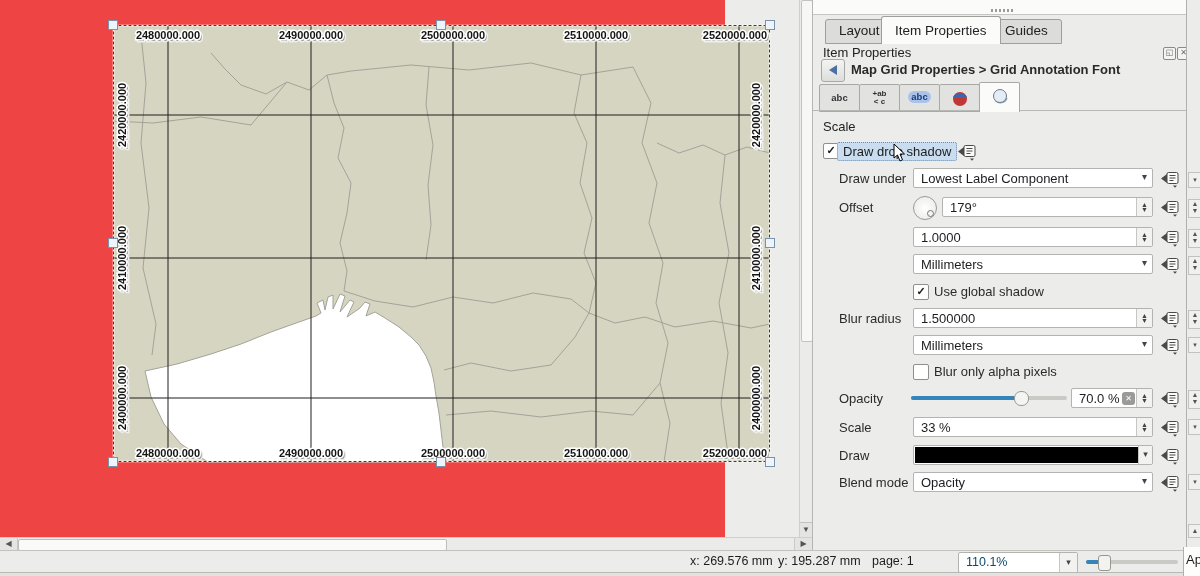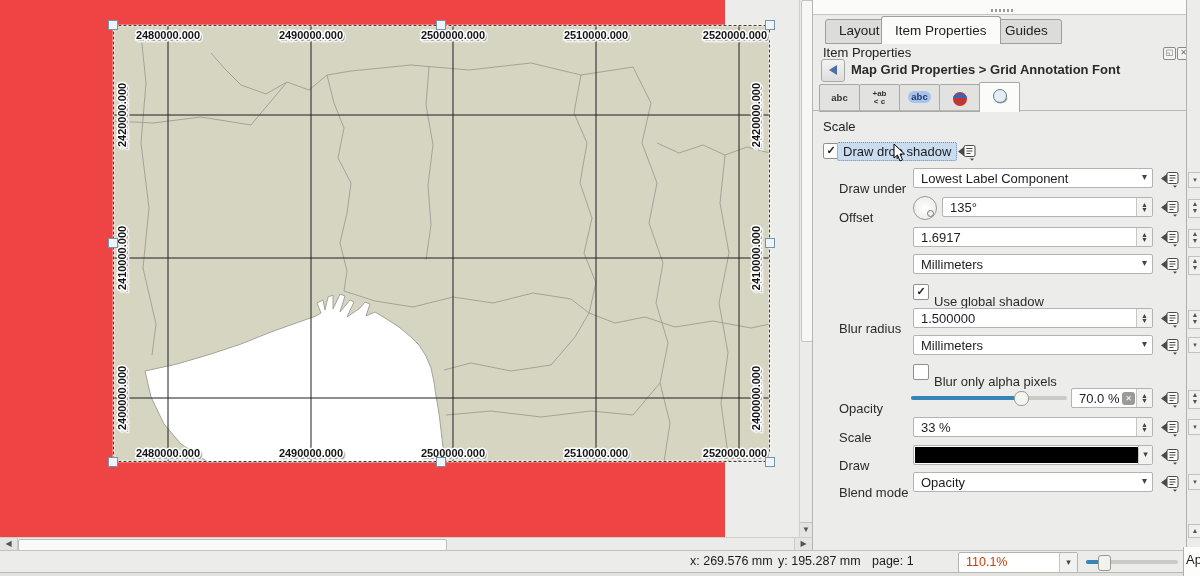--- a/index.html
+++ b/index.html
@@ -17,21 +17,21 @@
   .hscroll{position:absolute;left:0;top:537px;width:812px;height:13px;background:#ebebe9;border-top:1px solid #cfcfcb;}
   .hthumb{position:absolute;left:18px;top:1px;width:427px;height:10px;background:#fafaf8;border:1px solid #bdbdb9;border-radius:2px;}
   .hbtn{position:absolute;top:0;width:17px;height:12px;background:#e4e4e2;font-size:8px;color:#555;text-align:center;line-height:12px;}
   .hbtn.left{left:0;border-right:1px solid #c9c9c5;}
   .hbtn.right{right:0;border-left:1px solid #c9c9c5;}
   
   #statusbar{position:absolute;left:0;top:550px;width:1200px;height:22px;background:#ececea;border-top:1px solid #c2c2be;}
   #bottomband{position:absolute;left:0;top:572px;width:1200px;height:4px;background:#e2e2de;border-top:1px solid #b8b8b4;}
   .status-txt{position:absolute;top:3px;font-size:12.5px;color:#1d1d1d;}
   #zoom-combo{position:absolute;left:958px;top:1px;width:118px;height:19px;background:#fff;border:1px solid #b3b3af;border-radius:2px;}
-  #zoom-combo .ztext{position:absolute;left:7px;top:2px;font-size:12.5px;color:#c2410c;}
+  #zoom-combo .ztext{position:absolute;left:7px;top:2px;font-size:12.5px;color:#0c4a6e;}
   #zoom-combo .zbtn{position:absolute;right:0;top:0;width:17px;height:19px;border-left:1px solid #c6c6c2;background:#f2f2f0;
                     font-size:9px;color:#444;text-align:center;line-height:18px;}
   #zoom-slider{position:absolute;left:1086px;top:1px;width:92px;height:19px;}
   #zoom-slider .trk{position:absolute;left:0;top:8px;width:92px;height:4px;background:#c9c9c5;border-radius:2px;}
   #zoom-slider .fill{position:absolute;left:0;top:8px;height:4px;background:#3584ba;border-radius:2px;}
   #zoom-slider .hdl{position:absolute;top:3px;width:11px;height:14px;background:#f2f2f0;border:1px solid #98988f;border-radius:3px;}
   #ap-box{position:absolute;left:1183px;top:547px;width:17px;height:29px;background:#fdfdfc;border-left:1px solid #b0b0ac;
           font-size:13px;color:#1d1d1d;padding-left:2px;line-height:26px;}
   
   #panel{position:absolute;left:812px;top:0;width:374px;height:550px;background:#ececea;border-left:1px solid #b6b6b2;}
@@ -54,21 +54,21 @@
           text-align:center;}
   .subtab.active{top:82px;height:29px;background:#fbfbfa;border-bottom:none;z-index:2;}
   .st-abc{font-size:9.5px;font-weight:700;color:#333;line-height:26px;}
   .st-fmt{font-size:8px;font-weight:700;color:#333;line-height:8px;display:inline-block;margin-top:5px;}
   .st-buf{font-size:9.5px;font-weight:700;color:#1a3a7a;background:#a9c3e8;border-radius:6px;padding:1px 3px;
           display:inline-block;margin-top:6px;line-height:10px;}
   #subtab-line{position:absolute;left:0;top:110px;width:374px;height:1px;background:#b8b8b4;}
   
   #section-shadow{position:absolute;left:10px;top:119px;font-size:13px;color:#222;}
   .row{position:absolute;left:0;width:374px;height:21px;}
-  .rlabel{position:absolute;left:26px;top:3px;color:#2b2b2b;margin-top:10px;}
+  .rlabel{position:absolute;left:26px;top:3px;color:#2b2b2b;}
   .combo,.spin{position:absolute;left:100px;top:0;width:240px;height:20px;background:#fff;border:1px solid #b3b3af;border-radius:2px;box-sizing:border-box;}
   .combo .ctext,.spin .stext{position:absolute;left:7px;top:2px;color:#1d1d1d;}
   .caret{position:absolute;right:5px;top:2px;font-size:10px;color:#444;}
   .spin-btns{position:absolute;right:0;top:0;width:15px;height:18px;border-left:1px solid #c6c6c2;background:#f2f2f0;
              display:flex;flex-direction:column;align-items:center;justify-content:center;}
   .spin-btns i{font-style:normal;font-size:7px;line-height:5px;color:#444;}
   .override{position:absolute;left:346px;top:1px;width:22px;height:19px;}
   .cb{position:absolute;width:14px;height:14px;background:#fff;border:1px solid #8f8f8b;border-radius:2px;
       font-size:11px;font-weight:700;line-height:13px;text-align:center;color:#222;}
   .hl-label{position:absolute;left:24px;top:1px;background:#c9dcf0;border:1px dotted #6a8fb5;border-radius:2px;
@@ -244,39 +244,39 @@
             <path d="M14,16.5 h4 l-2,2.2 z" fill="#4a4a46"></path>
           </svg></span>
     </div>
 
     <div class="row" style="top:197px">
       <span class="rlabel">Offset</span>
       <div class="dial">
           <div class="dot"></div>
         </div>
       <div class="spin" style="left:129px;width:211px">
-        <span class="stext">135°</span>
+        <span class="stext">179°</span>
         <span class="spin-btns">
             <i>▲</i>
             <i>▼</i>
           </span>
       </div>
       <span class="override"><svg width="22" height="19">
             <polygon points="2,9.5 8,5 8,14" fill="#4a4a46"></polygon>
             <rect x="8" y="3.5" width="11" height="11" rx="1.5" fill="#fbfbf9" stroke="#4a4a46"></rect>
             <line x1="10.5" y1="6.5" x2="16.5" y2="6.5" stroke="#4a4a46"></line>
             <line x1="10.5" y1="9" x2="16.5" y2="9" stroke="#4a4a46"></line>
             <line x1="10.5" y1="11.5" x2="14.5" y2="11.5" stroke="#4a4a46"></line>
             <path d="M14,16.5 h4 l-2,2.2 z" fill="#4a4a46"></path>
           </svg></span>
     </div>
 
     <div class="row" style="top:227px">
       <div class="spin">
-        <span class="stext">1.6917</span>
+        <span class="stext">1.0000</span>
         <span class="spin-btns">
             <i>▲</i>
             <i>▼</i>
           </span>
       </div>
       <span class="override"><svg width="22" height="19">
             <polygon points="2,9.5 8,5 8,14" fill="#4a4a46"></polygon>
             <rect x="8" y="3.5" width="11" height="11" rx="1.5" fill="#fbfbf9" stroke="#4a4a46"></rect>
             <line x1="10.5" y1="6.5" x2="16.5" y2="6.5" stroke="#4a4a46"></line>
             <line x1="10.5" y1="9" x2="16.5" y2="9" stroke="#4a4a46"></line>

